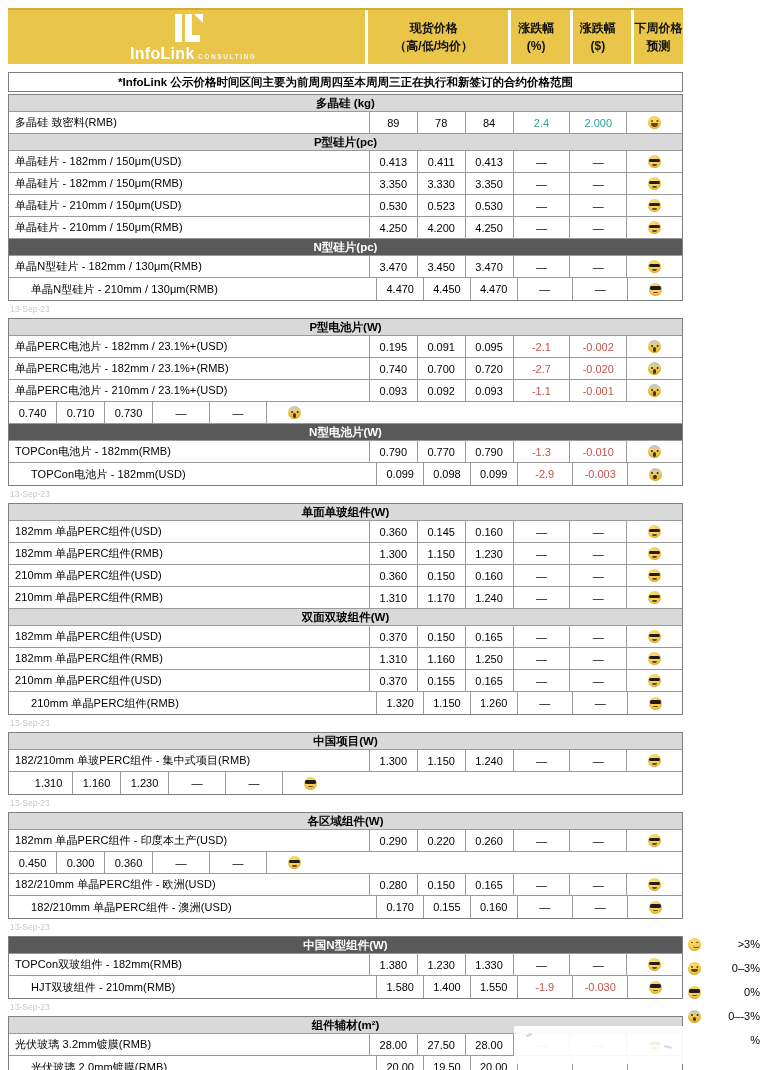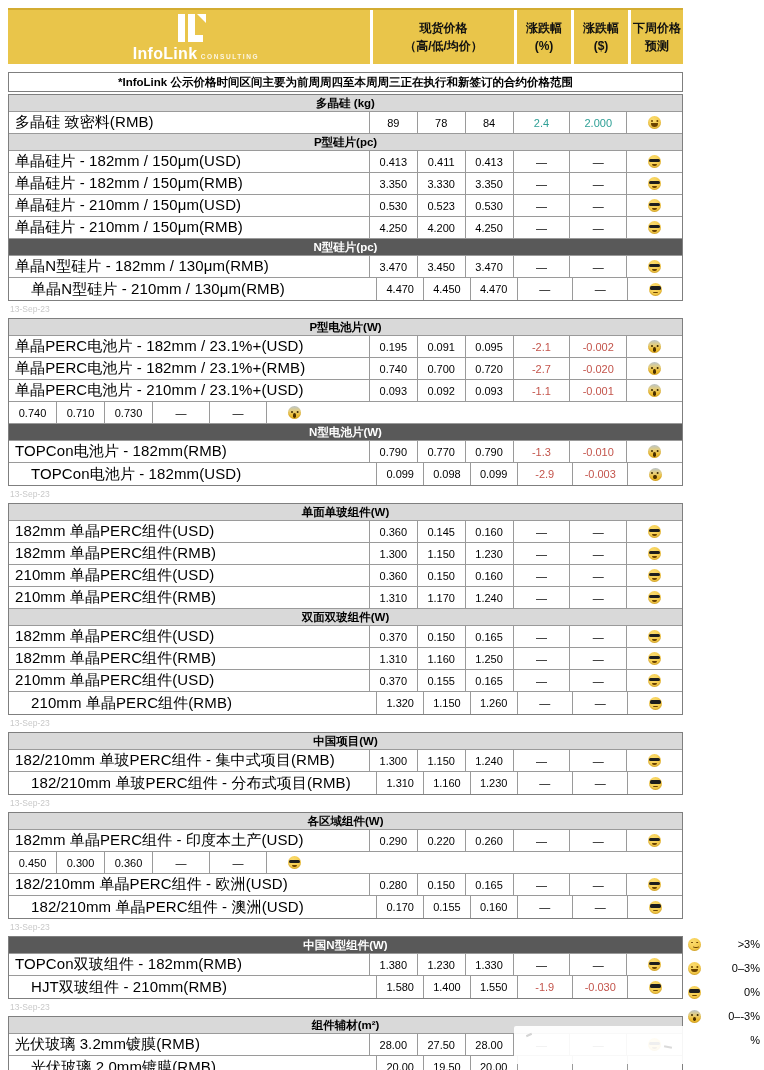--- a/index.html
+++ b/index.html
@@ -9,21 +9,21 @@
     --line:#9a9a9a; --frame:#7f7f7f; --stamp:#c9c9c9;
   }
   *{box-sizing:border-box;margin:0;padding:0}
   body{background:#fff;font-family:"Liberation Sans","DejaVu Sans",sans-serif;}
   .page{position:relative;width:764px;height:1070px;background:#fff;overflow:hidden;}
   .sheet{position:absolute;left:8px;top:8px;width:675px;}
 
   
   .topbar{display:flex;height:56px;background:var(--yellow);border-top:2px solid var(--yellow-dk);}
   .topbar .hcell{border-left:3px solid #fff;display:flex;flex-direction:column;align-items:center;justify-content:center;
-    font-weight:bold;font-size:12px;line-height:1.5;color:#111;text-align:center;}
+    font-weight:bold;font-size:12px;line-height:1.5;color:#111;text-align:center;margin-left:8px;}
   .topbar .hcell:first-child{border-left:none;}
   .logo-cell{width:362px;display:flex;align-items:center;padding-left:14px;}
   .logo-mark{width:34px;height:34px;margin-right:8px;flex:0 0 auto;}
   .logo-text .brand{color:#fff;font-weight:bold;font-size:16px;letter-spacing:.3px;line-height:1.1;}
   .logo-text .sub{color:rgba(255,255,255,.85);font-size:6.5px;letter-spacing:1.6px;font-weight:bold;}
   .w-spot{width:144px}.w-pct{width:57px}.w-chg{width:57px}.w-fc{width:55px}
   .w-fc{font-size:11.5px}
 
   
   .note{margin-top:8px;height:20px;border:1px solid var(--frame);display:flex;align-items:center;justify-content:center;
@@ -32,21 +32,21 @@
   
   .block{margin-top:2px;border:1px solid var(--frame);}
   .sec-hdr{height:17px;background:var(--light);display:flex;align-items:center;justify-content:center;
     font-weight:bold;font-size:11.5px;color:#000;border-bottom:1px solid var(--line);}
   .sec-hdr.dark{background:var(--dark);color:#fff;}
   .row{display:flex;height:22px;border-bottom:1px solid var(--line);}
   .block > .row:last-child{border-bottom:none;margin-left:16px;}
   .c{border-right:1px solid var(--line);display:flex;align-items:center;justify-content:center;
     font-size:11px;color:#000;overflow:hidden;white-space:nowrap;}
   .c:last-child{border-right:none;}
-  .c.name{width:362px;justify-content:flex-start;padding-left:6px;font-size:15px;letter-spacing:.1px;}
+  .c.name{width:362px;justify-content:flex-start;padding-left:6px;font-size:11px;letter-spacing:.1px;}
   .c.v{width:48px;}
   .c.pc{width:57px;}
   .c.fc{width:55px;}
   .up{color:var(--pos);}
   .down{color:var(--neg);}
 
   .stamp{font-size:8.5px;color:var(--stamp);padding:3px 0 2px 2px;height:15px;line-height:10px;}
 
   
   .face{position:relative;display:inline-block;width:13px;height:13px;border-radius:50%;
@@ -372,21 +372,20 @@
             <div class="c v">1.300</div>
             <div class="c v">1.150</div>
             <div class="c v">1.240</div>
             <div class="c pc ">—</div>
             <div class="c pc ">—</div>
             <div class="c fc">
               <span class="face cool"></span>
             </div>
           </div>
           <div class="row">
-            <div class="c name">182/210mm 单玻PERC组件 - 分布式项目(RMB)</div>
             <div class="c v">1.310</div>
             <div class="c v">1.160</div>
             <div class="c v">1.230</div>
             <div class="c pc ">—</div>
             <div class="c pc ">—</div>
             <div class="c fc">
               <span class="face cool"></span>
             </div>
           </div>
         </section>

